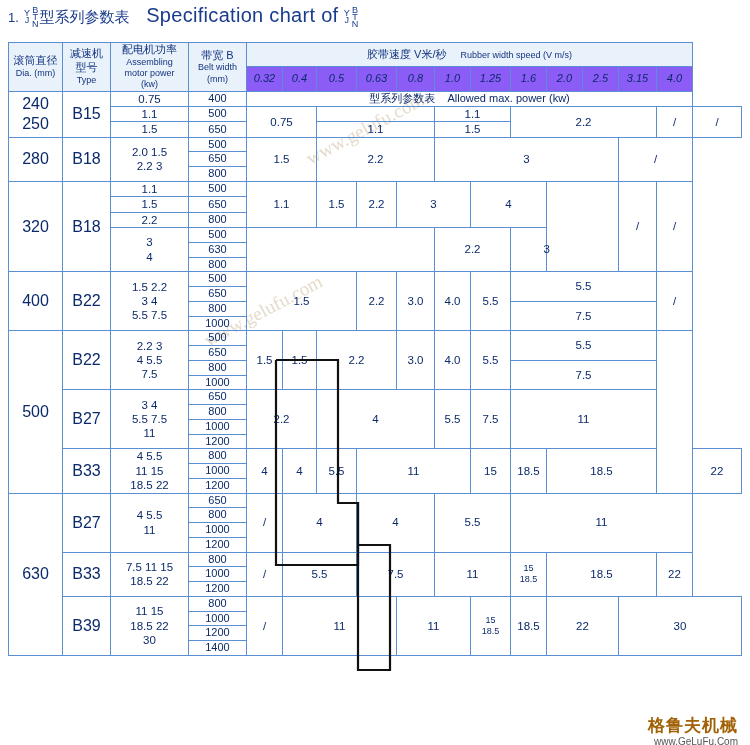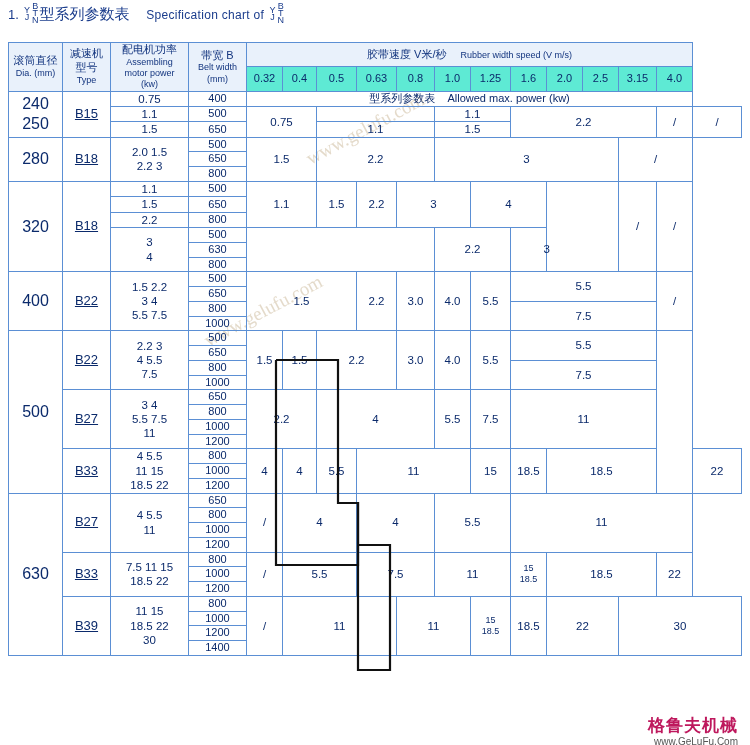--- a/index.html
+++ b/index.html
@@ -20,39 +20,39 @@
     font-weight:500;
   }
   .title .num{font-size:13px;}
   .stack{
     display:inline-block; vertical-align:middle;
     line-height:0.78; font-size:9px; text-align:center;
     margin:0 1px; position:relative; top:-1px;
   }
   .stack span{display:block;}
   .title .big{font-size:15px;}
-  .title .spec{font-size:12px; letter-spacing:0.3px;}
+  .title .spec{font-size:20px; letter-spacing:0.3px;}
 
   
   .wm{
     position:absolute;
     color:#e3d9c8;
     font-size:19px;
     transform:rotate(-28deg);
     white-space:nowrap;
     pointer-events:none;
     font-family:"Liberation Serif", serif;
     opacity:.95;
   }
   .wm1{left:300px; top:118px;}
   .wm2{left:198px; top:300px;}
 
   .logo{
     position:absolute; right:12px; bottom:8px;
-    color:#be185d; font-size:17px; font-weight:bold;
+    color:#a16207; font-size:17px; font-weight:bold;
     font-family:"Liberation Serif", serif;
     letter-spacing:1px;
   }
 
   
   table.main{
     position:absolute; left:8px; top:42px;
     border-collapse:collapse;
     width:734px;
     font-size:11px;
@@ -63,25 +63,25 @@
     text-align:center;
     vertical-align:middle;
     padding:0;
     line-height:1.25;
     font-weight:normal;
   }
   .hdr{ background:#e9f1fb; }
   .hdr td{ font-size:10px; color:#13357f; padding:2px 1px; }
   .hdr .cn{font-size:11px;}
   .hdr .en{font-size:9px;}
-  .spd td{font-size:11px; padding:2px 0; background:#5eead4;}
+  .spd td{font-size:11px; padding:2px 0; background:#8b5cf6;font-style:italic;}
   .bw{font-size:11px;}
   .pw{font-size:11.5px;}
   .dia{font-size:16px;}
-  .type{font-size:13px;text-decoration:underline;}
+  .type{font-size:16px;}
   .sub{font-size:9px;}
 
   
   .overlay{position:absolute; left:0; top:0; width:750px; height:745px; pointer-events:none;}
 </style>
 </head>
 <body>
 
 <div class="page">
 

